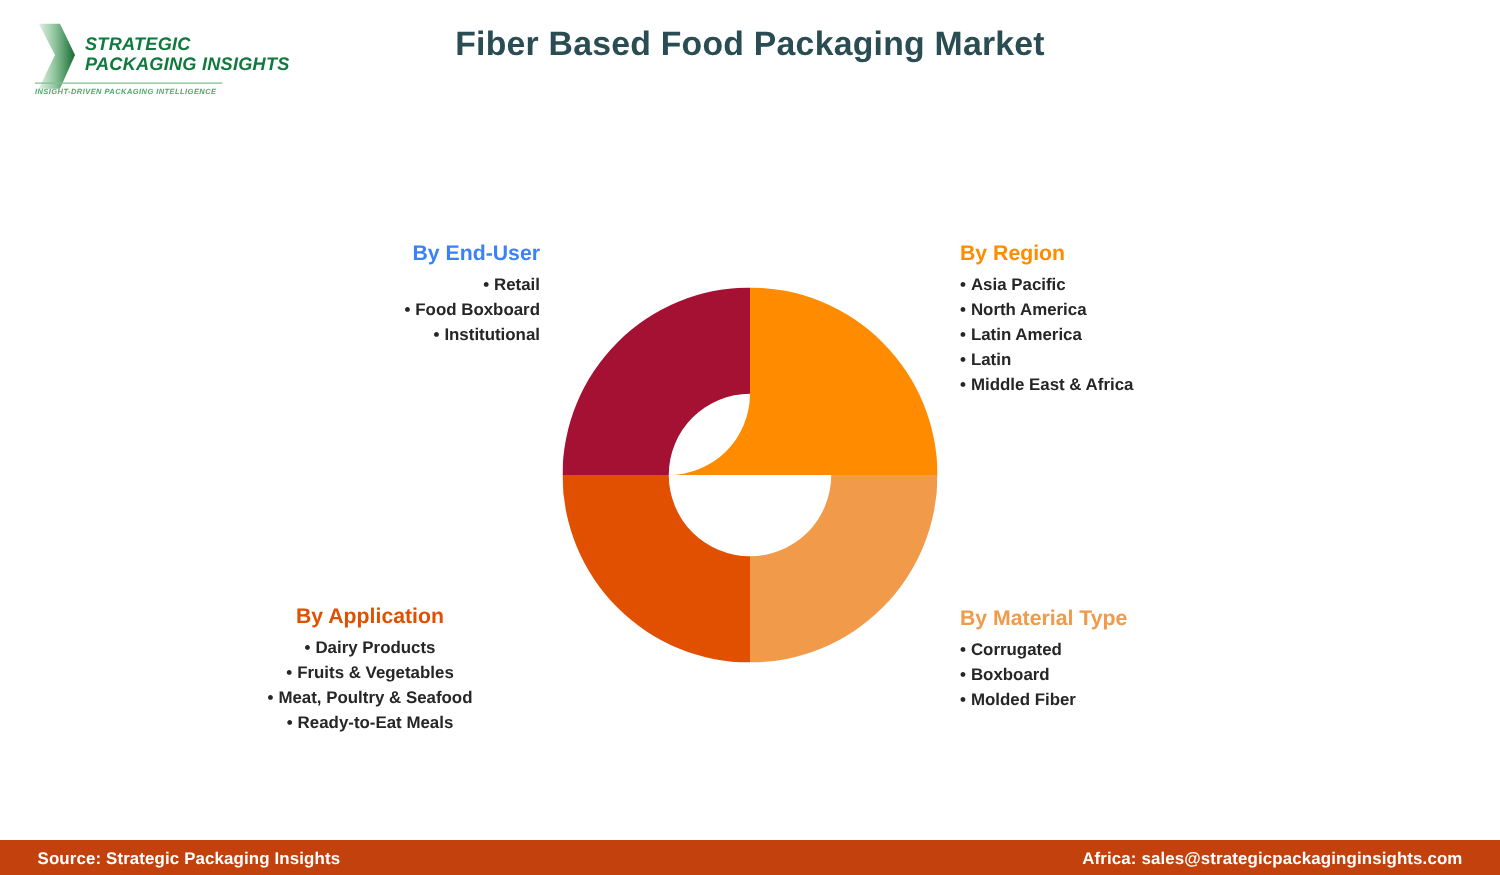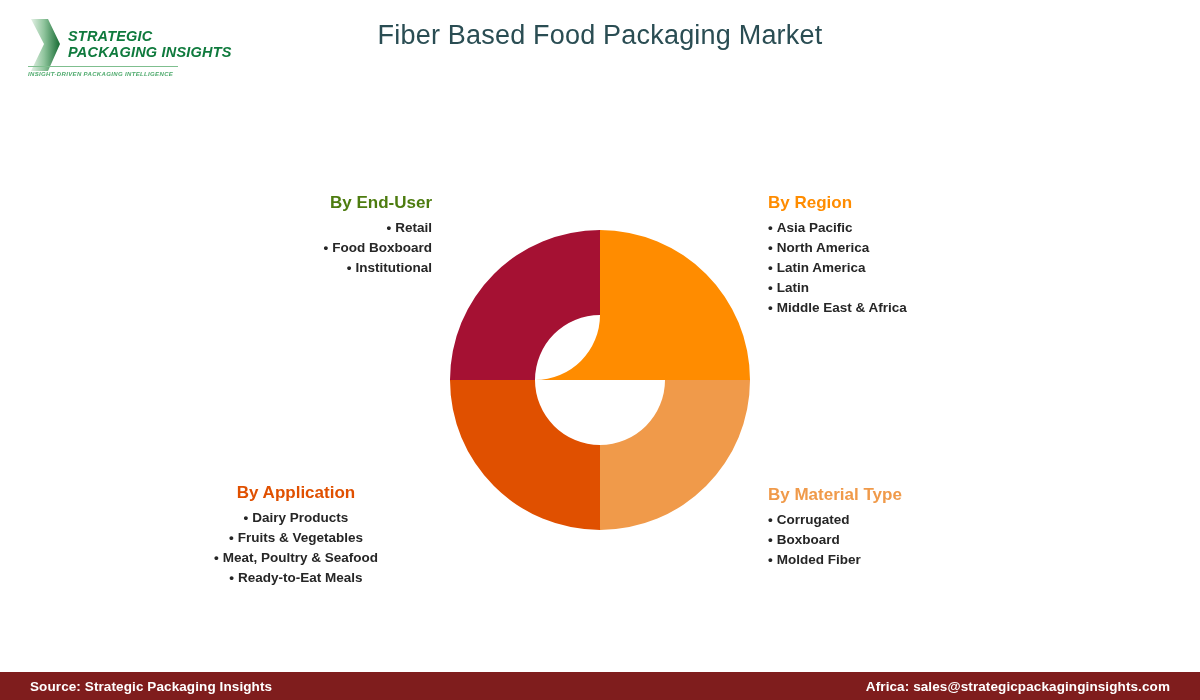--- a/index.html
+++ b/index.html
@@ -21,21 +21,21 @@
   }
   .logo-rule { width: 150px; height: 1px; background: #7FBF8F; margin-top: 6px; margin-left: -40px; }
   .logo-tagline {
     font-size: 6px; color: #4CA96B; letter-spacing: 0.35px;
     margin-top: 4px; margin-left: -40px; white-space: nowrap; font-weight: bold;
   }
 
   
   .title {
     position: absolute; left: 0; top: 20px; width: 1200px;
-    text-align: center; font-size: 27px; font-weight: normal;
+    text-align: center; font-size: 27px; font-weight: bold;
     color: #2A4D53; letter-spacing: 0.2px;
   }
 
   
   .donut-wrap { position: absolute; left: 450px; top: 230px; width: 300px; height: 300px; }
   .donut-svg { display: block; width: 300px; height: 300px; }
 
   
   .seg { position: absolute; }
   .seg-title { font-size: 17px; font-weight: bold; line-height: 22px; margin-bottom: 4px; }
@@ -46,21 +46,21 @@
   .seg-list li .bullet { margin-right: 4px; }
 
   .seg-enduser   { left: 180px; top: 192px; width: 252px; text-align: right; }
   .seg-region    { left: 768px; top: 192px; width: 300px; text-align: left; }
   .seg-app       { left: 160px; top: 482px; width: 272px; text-align: center; }
   .seg-material  { left: 768px; top: 484px; width: 300px; text-align: left; }
 
   
   .footer {
     position: absolute; left: 0; bottom: 0; width: 1200px; height: 28px;
-    background: #7f1d1d; color: #ffffff;
+    background: #c2410c; color: #ffffff;
     display: flex; align-items: center; justify-content: space-between;
     padding: 0 30px;
   }
   .footer-text { font-size: 13.5px; font-weight: bold; letter-spacing: 0.1px; }
 </style>
 </head>
 <body>
 
 <div class="page">
 
@@ -92,21 +92,21 @@
 
       <path id="slice-1" d="M300 150 A150 150 0 0 1 150 300 L150 215 A65 65 0 0 0 215 150 Z" fill="#F09A4A"></path>
 
       <path id="slice-2" d="M150 300 A150 150 0 0 1 0 150 L85 150 A65 65 0 0 0 150 215 Z" fill="#E05000"></path>
 
       <path id="slice-3" d="M0 150 A150 150 0 0 1 150 0 L150 85 A65 65 0 0 0 85 150 Z" fill="#A51133"></path>
     </svg>
   </div>
 
   <div class="seg seg-enduser">
-    <div class="seg-title" style="color: #4d7c0f;">By End-User</div>
+    <div class="seg-title" style="color: #3b82f6;">By End-User</div>
     <ul class="seg-list">
         <li><span class="bullet">•</span><span>Retail</span></li>
         <li><span class="bullet">•</span><span>Food Boxboard</span></li>
         <li><span class="bullet">•</span><span>Institutional</span></li>
       </ul>
   </div>
 
   <div class="seg seg-region">
     <div class="seg-title" style="color: rgb(255, 140, 0);">By Region</div>
     <ul class="seg-list">

